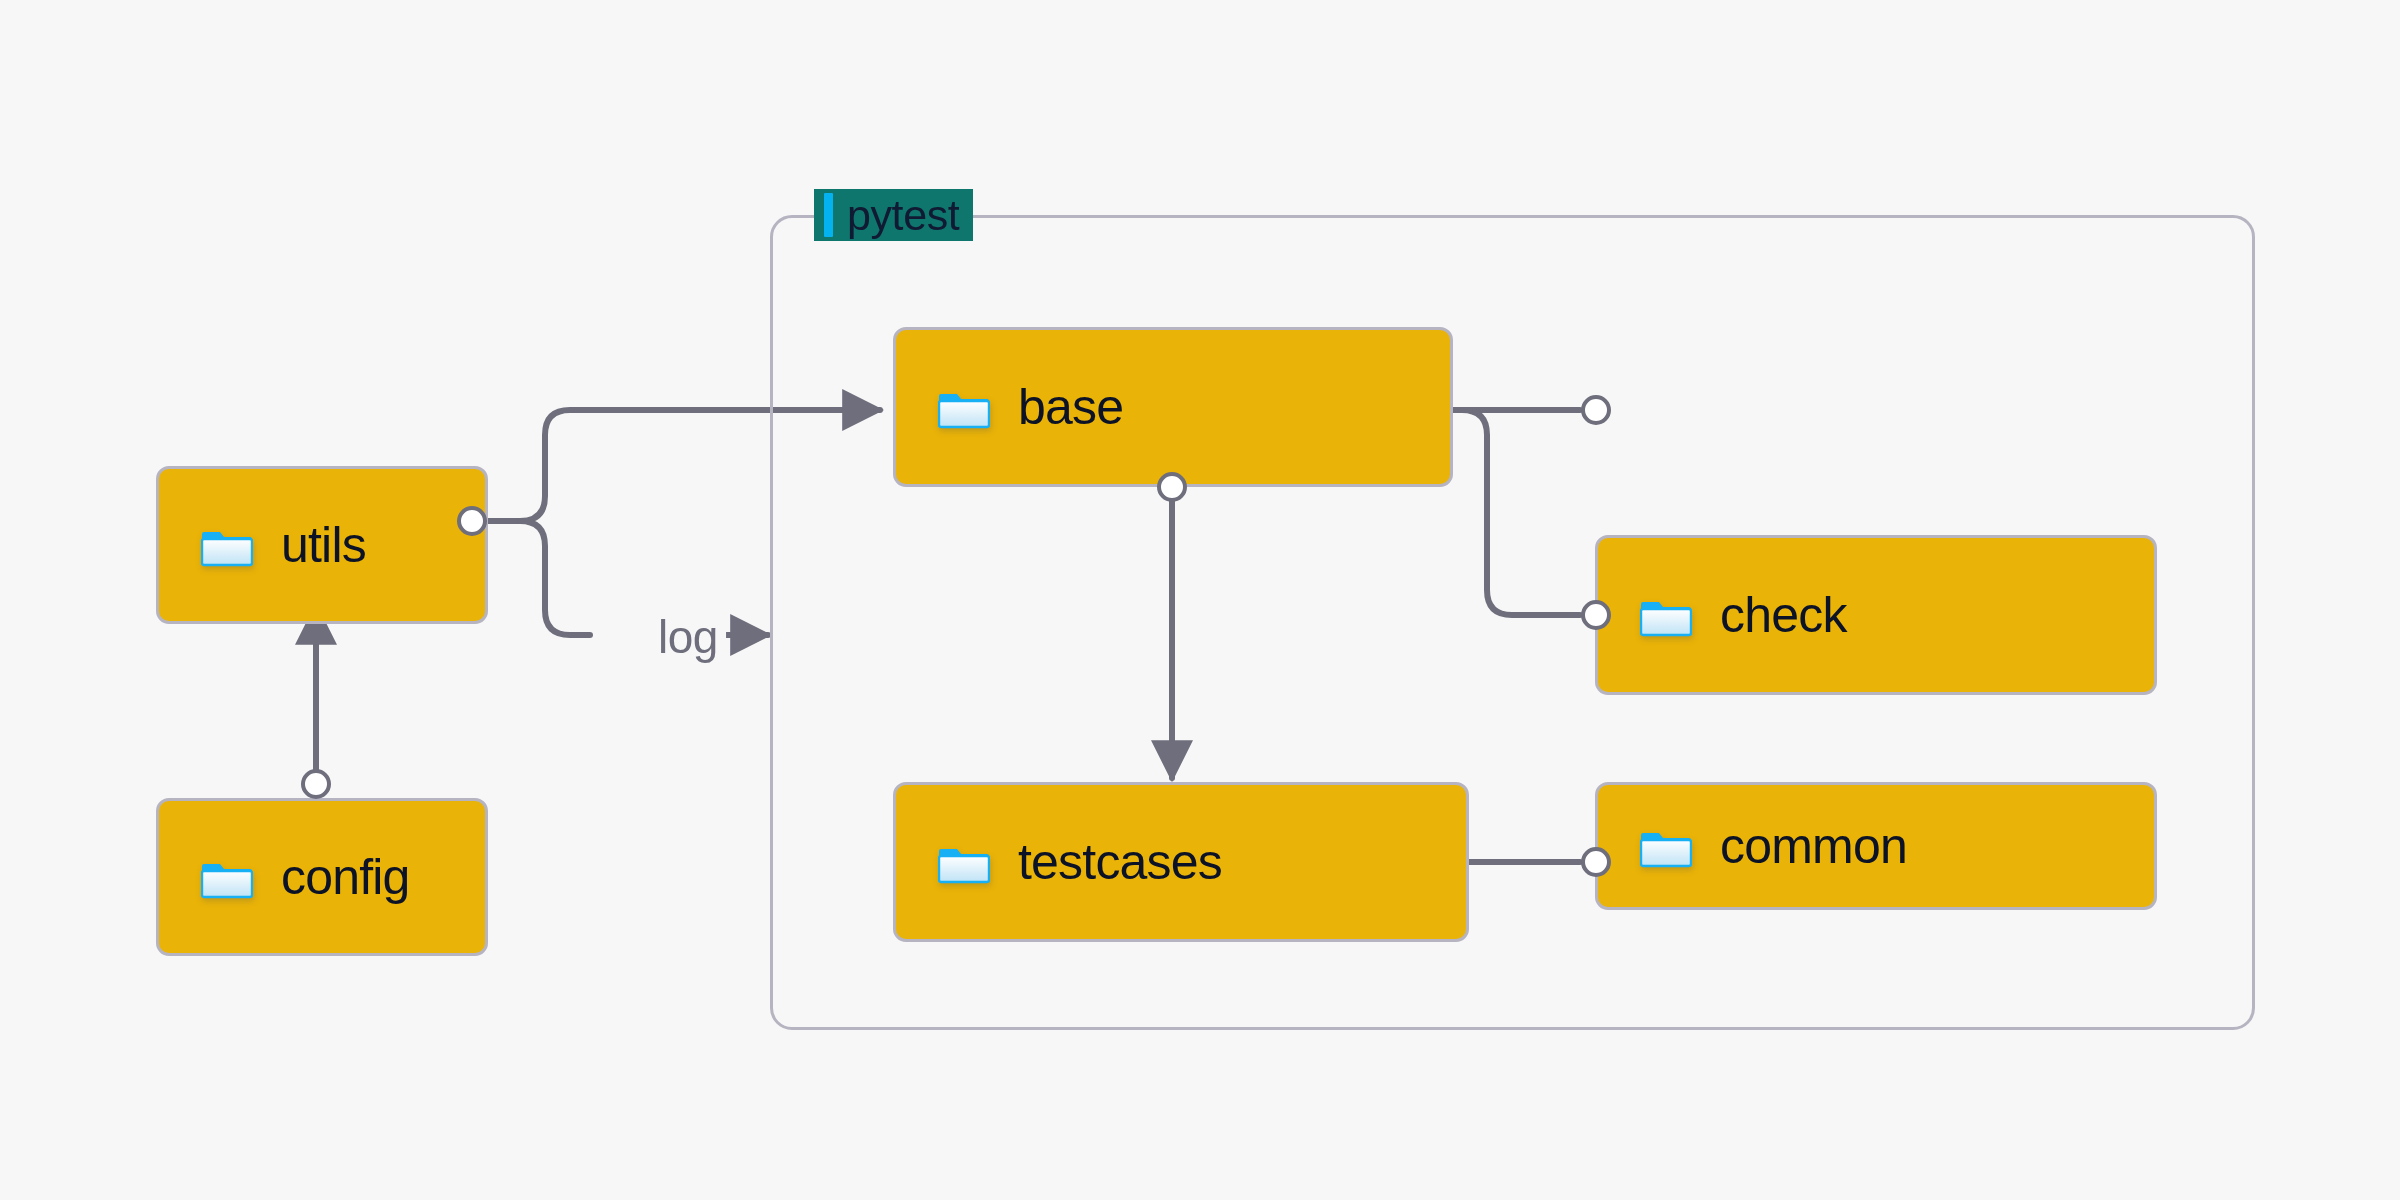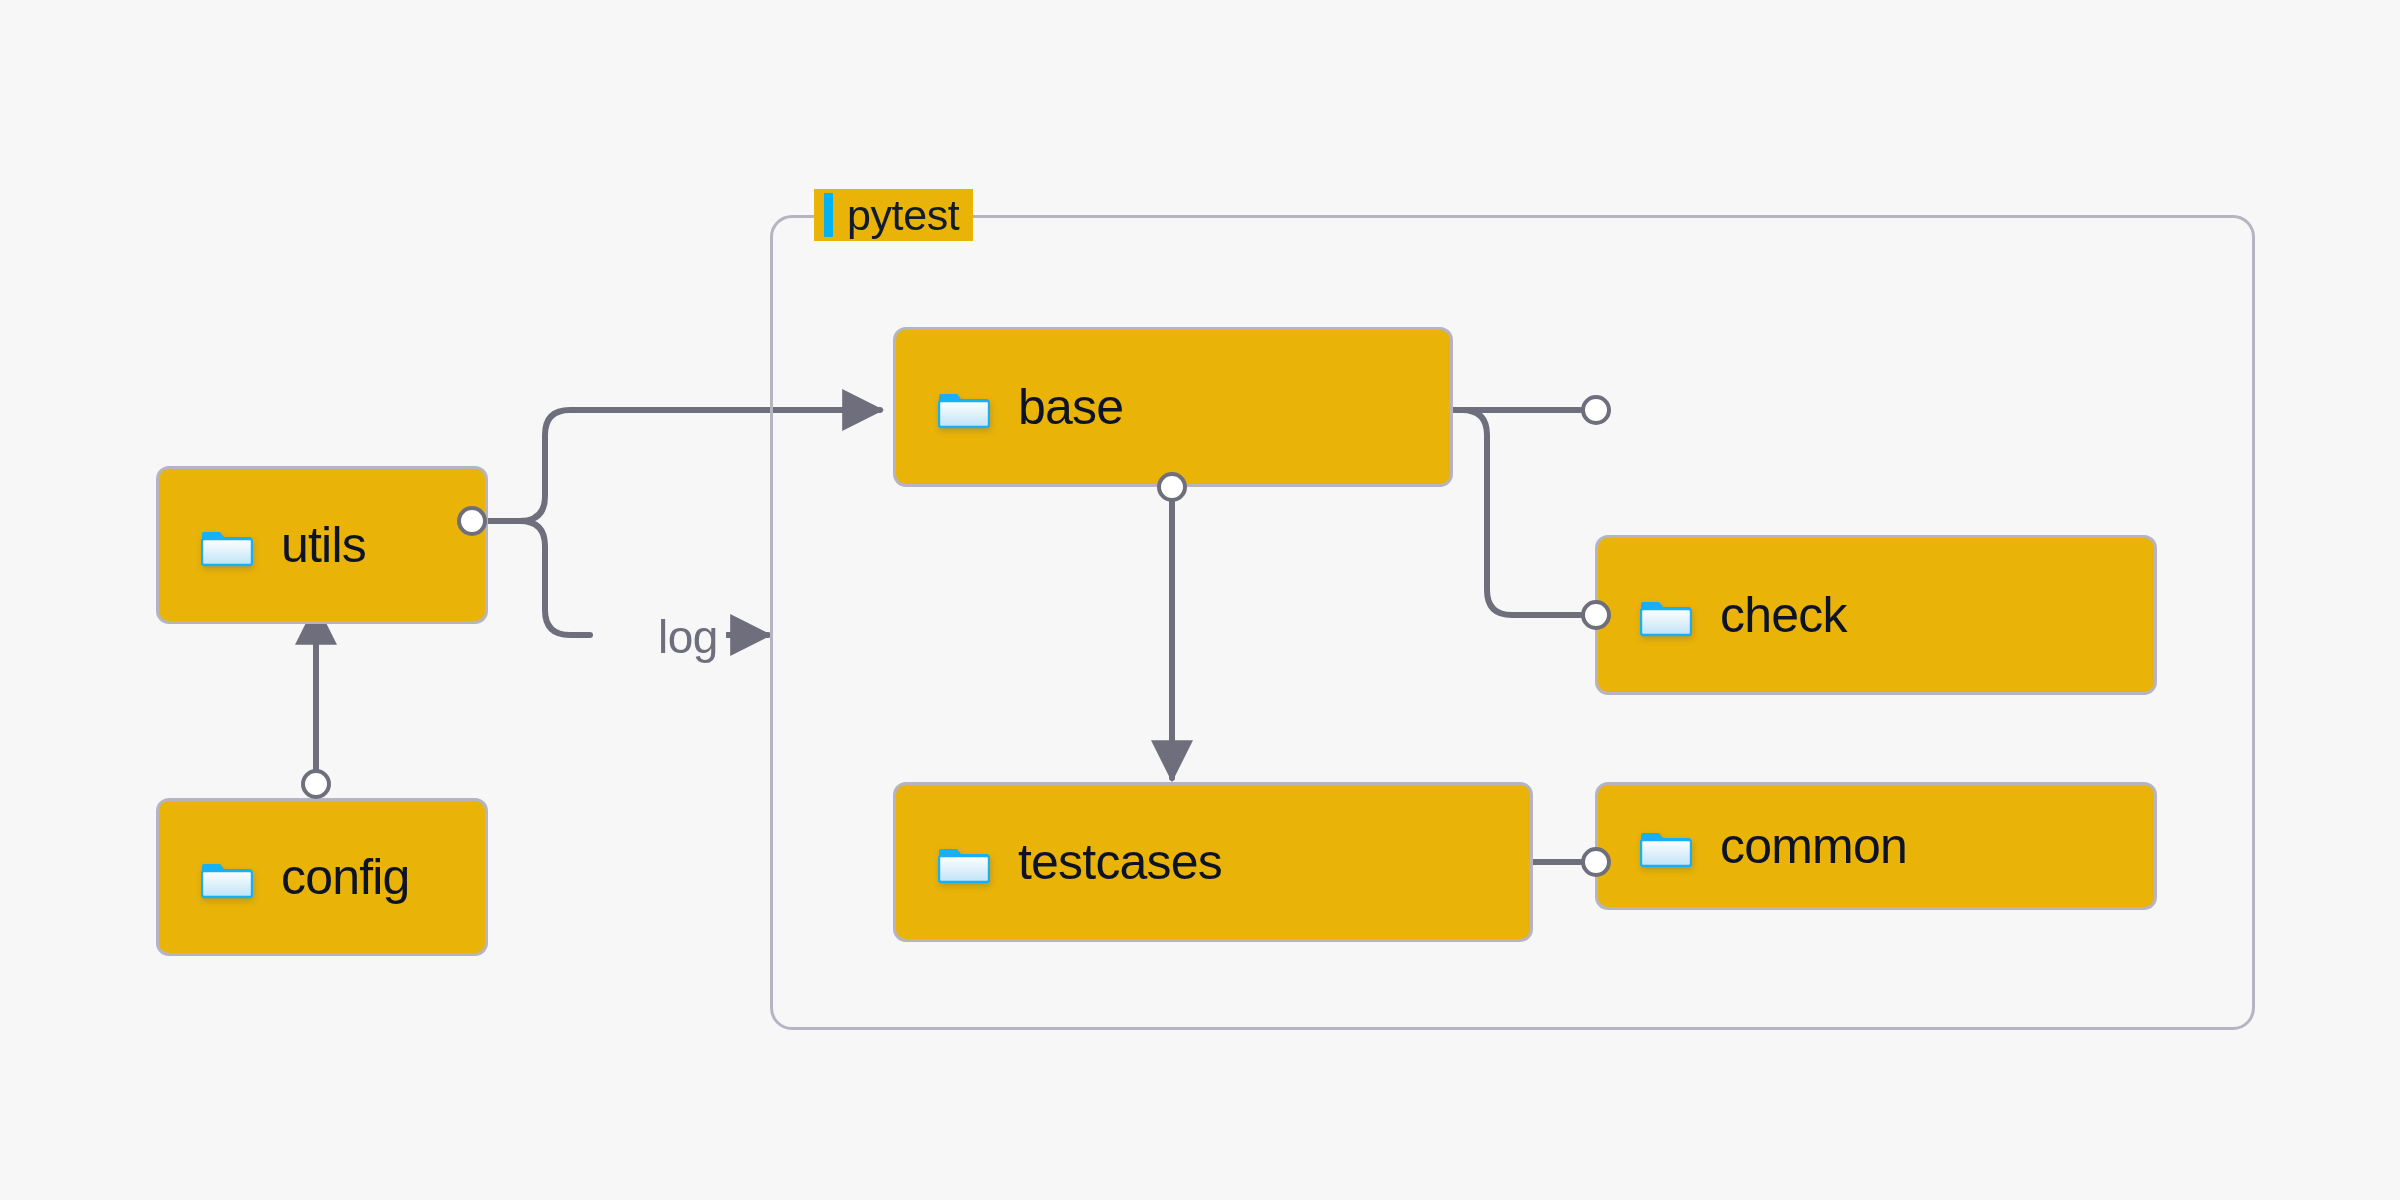--- a/index.html
+++ b/index.html
@@ -38,21 +38,21 @@
     border: 3px solid #b6b4c0;
     border-radius: 22px;
     background: transparent;
     box-sizing: border-box;
   }
   .group-label-wrap {
     position: absolute;
     display: flex;
     align-items: center;
     gap: 14px;
-    background: #eab308;
+    background: #0f766e;
     padding: 0 14px 0 10px;
     height: 52px;
     box-sizing: border-box;
   }
   .group-accent-bar {
     width: 9px;
     height: 44px;
     background: #04b2f0;
     border-radius: 1px;
     flex: 0 0 auto;
@@ -183,21 +183,21 @@
 
   <div class="node" style="left:893px; top:327px; width:560px; height:160px;">
     <svg class="folder-icon" viewBox="0 0 52 44">
       <path d="M3 9 h16 l4 5 h26 a2 2 0 0 1 2 2 v24 a2 2 0 0 1 -2 2 H3 a2 2 0 0 1 -2 -2 V11 a2 2 0 0 1 2 -2 z" fill="#17b0f4"></path>
       <path d="M3 16 h46 a2 2 0 0 1 2 2 v22 a2 2 0 0 1 -2 2 H3 a2 2 0 0 1 -2 -2 V18 a2 2 0 0 1 2 -2 z" fill="url(#folderGrad)" stroke="#17b0f4" stroke-width="2.4"></path>
     </svg>
     <span class="node-label">base</span>
   </div>
   <div class="port" style="left:1172px; top:487px;"></div>
 
-  <div class="node" style="left:893px; top:782px; width:640px; height:160px;text-align:right;">
+  <div class="node" style="left:893px; top:782px; width:576px; height:160px;text-align:right;">
     <svg class="folder-icon" viewBox="0 0 52 44">
       <path d="M3 9 h16 l4 5 h26 a2 2 0 0 1 2 2 v24 a2 2 0 0 1 -2 2 H3 a2 2 0 0 1 -2 -2 V11 a2 2 0 0 1 2 -2 z" fill="#17b0f4"></path>
       <path d="M3 16 h46 a2 2 0 0 1 2 2 v22 a2 2 0 0 1 -2 2 H3 a2 2 0 0 1 -2 -2 V18 a2 2 0 0 1 2 -2 z" fill="url(#folderGrad)" stroke="#17b0f4" stroke-width="2.4"></path>
     </svg>
     <span class="node-label">testcases</span>
   </div>
 
   <div class="port" style="left:1596px; top:410px;"></div>
 
   <div class="node" style="left:1595px; top:535px; width:562px; height:160px;">

